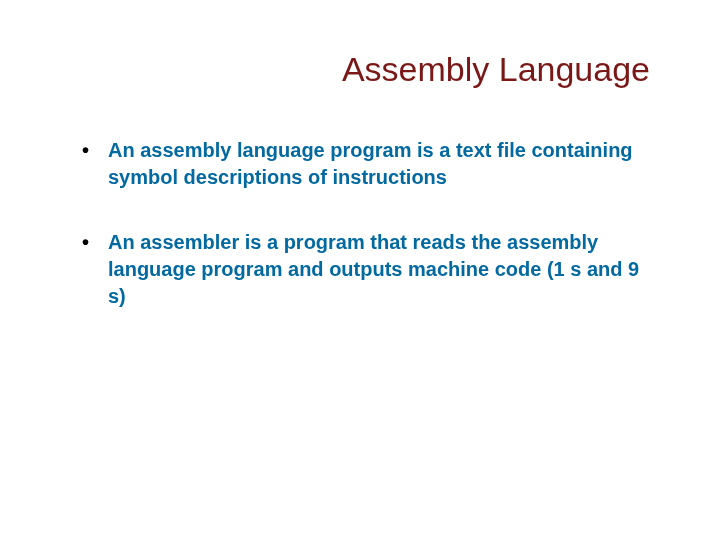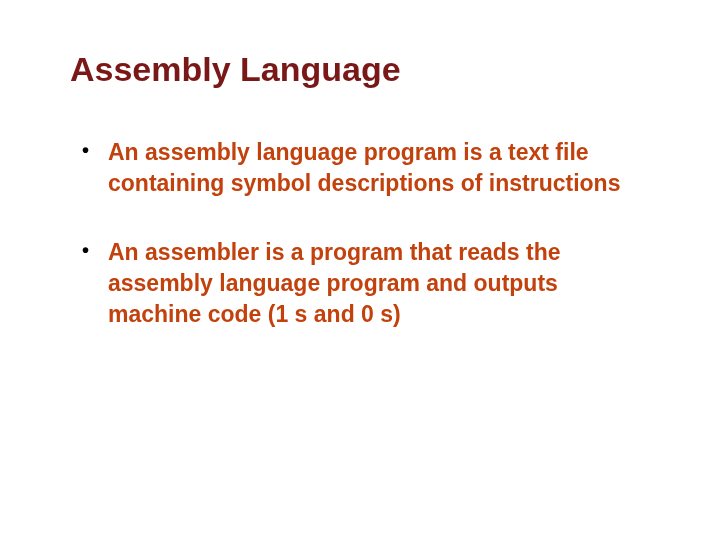--- a/index.html
+++ b/index.html
@@ -11,36 +11,36 @@
     position: relative;
     overflow: hidden;
   }
   .slide {
     width: 100%;
     height: 100%;
     padding: 50px 70px 30px 70px;
     position: relative;
   }
   .title {
-    text-align: left;
+    text-align: right;
     font-size: 34px;
-    font-weight: bold;
+    font-weight: normal;
     color: #7a1818;
     margin-bottom: 48px;
   }
   .bullets {
     list-style: none;
     padding-left: 10px;
   }
   .bullets li {
     position: relative;
     padding-left: 28px;
-    font-size: 23px;
+    font-size: 20px;
     font-weight: bold;
-    color: #c2410c;
+    color: #0369a1;
     line-height: 1.35;
     margin-bottom: 38px;
   }
   .bullets li::before {
     content: "•";
     position: absolute;
     left: 2px;
     top: 0;
     font-size: 20px;
     color: #000000;
@@ -54,15 +54,15 @@
     color: #000000;
   }
 </style>
 </head>
 <body>
 
 <div class="slide">
   <h1 class="title">Assembly Language</h1>
   <ul class="bullets">
     <li>An assembly language program is a text file containing symbol descriptions of instructions</li>
-    <li> An assembler is a program that reads the assembly language program  and outputs machine code (1 s and 0 s)</li>
+    <li> An assembler is a program that reads the assembly language program  and outputs machine code (1 s and 9 s)</li>
   </ul>
 </div>
 
 </body></html>

